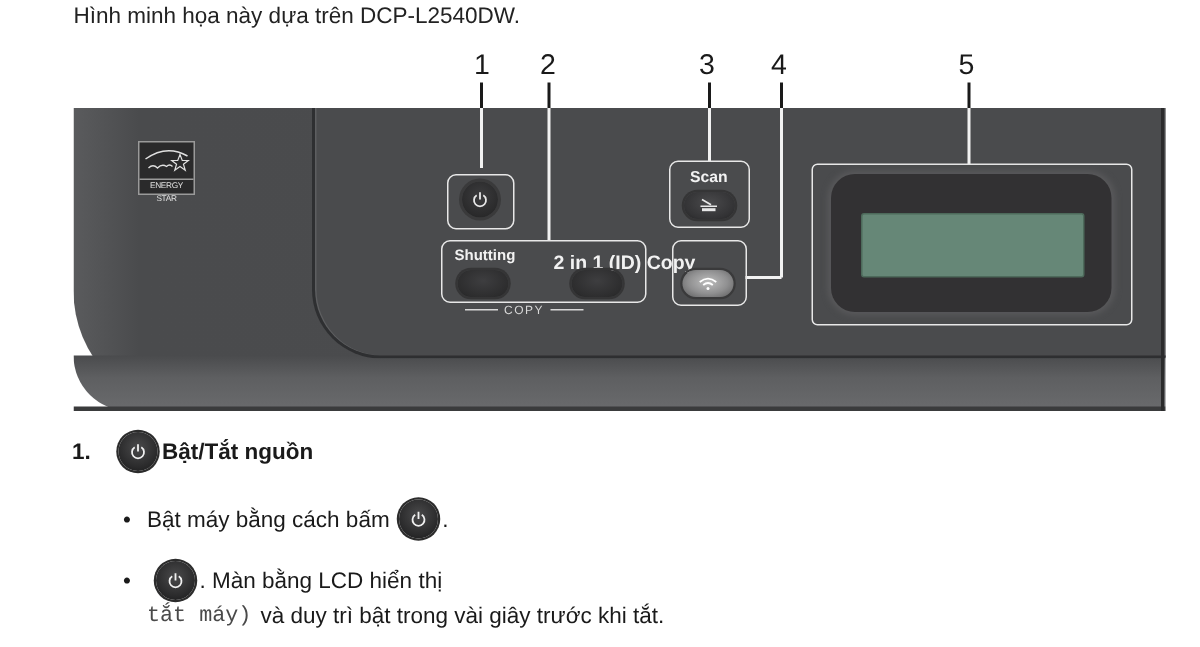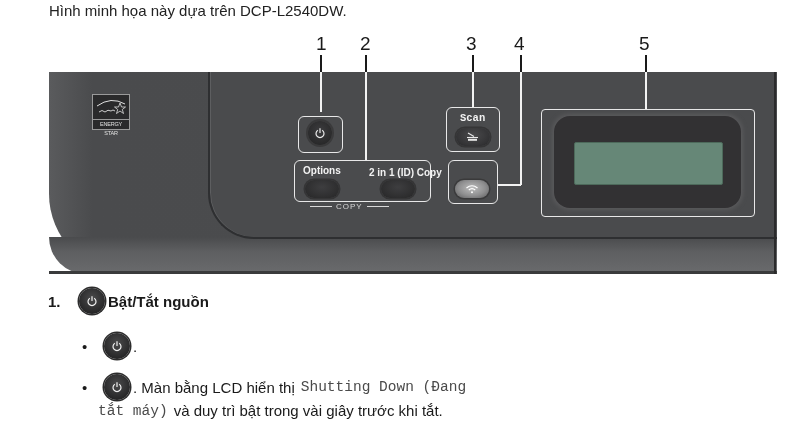--- a/index.html
+++ b/index.html
@@ -22,22 +22,22 @@
   .energy-star { position:absolute; left:92px; top:94px; width:36px; height:34px; border:1px solid #9a9a9a; background:#2a2a2b; }
   .energy-star .es-top { position:absolute; left:1px; top:1px; width:34px; height:23px; }
   .energy-star .es-label { position:absolute; left:0; bottom:0; width:36px; height:9px; border-top:1px solid #9a9a9a; font-size:5.5px; color:#e0e0e0; text-align:center; line-height:9px; letter-spacing:-0.2px; }
 
   .btn-frame { position:absolute; border:1.5px solid #e8e8e8; border-radius:6px; }
   .power-btn { position:absolute; width:24px; height:24px; border-radius:50%; background:radial-gradient(circle at 50% 40%, #3c3c3e 0%, #2a2a2b 70%, #1e1e1f 100%); box-shadow:0 0 0 2px #3a3a3b; display:flex; align-items:center; justify-content:center; }
   .oval-btn { position:absolute; width:34px; height:18px; border-radius:10px; background:radial-gradient(ellipse at 50% 40%, #3e3e40 0%, #2c2c2d 75%, #1d1d1e 100%); box-shadow:0 0 0 1.5px #353536; }
   .oval-btn.light { background:radial-gradient(ellipse at 50% 45%, #bdbdbd 0%, #8f8f90 55%, #5a5a5b 100%); box-shadow:0 0 0 1.5px #3a3a3b; display:flex; align-items:center; justify-content:center; }
   .oval-btn.scan { background:radial-gradient(ellipse at 50% 40%, #4a4a4c 0%, #333335 70%, #232324 100%); display:flex; align-items:center; justify-content:center; }
   .btn-label { position:absolute; color:#f2f2f2; font-size:10px; font-weight:bold; white-space:nowrap; }
-  .btn-label.small { font-size:10px; }
-  .btn-label.mid { font-size:10.5px;font-family:Liberation Mono, monospace; }
+  .btn-label.small { font-size:13px; }
+  .btn-label.mid { font-size:10.5px; }
   .copy-group-label { position:absolute; left:310px; top:202px; font-size:8px; color:#d8d8d8; letter-spacing:1px; display:flex; align-items:center; gap:4px; }
   .copy-group-label .dash { display:inline-block; width:22px; height:1px; background:#d8d8d8; }
 
   .lcd-frame { position:absolute; left:541px; top:109px; width:212px; height:106px; border:1.5px solid #e8e8e8; border-radius:4px; }
   .lcd-bezel { position:absolute; left:554px; top:116px; width:187px; height:92px; background:#323133; border-radius:16px; box-shadow:0 0 4px 2px #5a5a5c; }
   .lcd-screen { position:absolute; left:574px; top:142px; width:147px; height:41px; background:#668777; border:1px solid #4d6a5b; border-radius:2px; }
 
   
   .section-heading { position:absolute; left:48px; top:288px; display:flex; align-items:center; font-weight:bold; font-size:15px; color:#1a1a1a; }
   .section-heading .num { width:28px; }
@@ -89,21 +89,21 @@
 
 <div class="btn-frame" style="left:298px;top:116px;width:43px;height:35px;"></div>
 <div class="power-btn" style="left:308px;top:121px;">
   <svg width="12" height="12" viewBox="0 0 12 12">
     <path d="M3.8 3.2 A4 4 0 1 0 8.2 3.2" stroke="#e8e8e8" stroke-width="1.2" fill="none"></path>
     <line x1="6" y1="1.2" x2="6" y2="6" stroke="#e8e8e8" stroke-width="1.2"></line>
   </svg>
 </div>
 
 <div class="btn-frame" style="left:294px;top:160px;width:135px;height:40px;"></div>
-<div class="btn-label" style="left:303px;top:165px;">Options</div>
+<div class="btn-label" style="left:303px;top:165px;">Shutting</div>
 <div class="oval-btn" style="left:305px;top:180px;"></div>
 <div class="btn-label small" style="left:369px;top:167px;">2 in 1 (ID) Copy</div>
 <div class="oval-btn" style="left:381px;top:180px;"></div>
 <div class="copy-group-label">
   <span class="dash"></span>
   <span>COPY</span>
   <span class="dash"></span>
 </div>
 
 <div class="btn-frame" style="left:446px;top:107px;width:52px;height:43px;"></div>
@@ -136,38 +136,38 @@
     <svg width="12" height="12" viewBox="0 0 12 12">
         <path d="M3.8 3.2 A4 4 0 1 0 8.2 3.2" stroke="#f0f0f0" stroke-width="1.2" fill="none"></path>
         <line x1="6" y1="1.2" x2="6" y2="6" stroke="#f0f0f0" stroke-width="1.2"></line>
       </svg>
   </span>
   <span>Bật/Tắt nguồn</span>
 </div>
 
 <div class="bullet-line" style="top:333px;">
   <span class="bullet">•</span>
+  <span>Bật máy bằng cách bấm</span>
   <span class="inline-power" style="margin-left:6px;">
     <svg width="12" height="12" viewBox="0 0 12 12">
         <path d="M3.8 3.2 A4 4 0 1 0 8.2 3.2" stroke="#f0f0f0" stroke-width="1.2" fill="none"></path>
         <line x1="6" y1="1.2" x2="6" y2="6" stroke="#f0f0f0" stroke-width="1.2"></line>
       </svg>
   </span>
   <span>.</span>
 </div>
 
 <div class="bullet-line" style="top:374px;">
   <span class="bullet">•</span>
   <span class="inline-power" style="margin-left:6px;">
     <svg width="12" height="12" viewBox="0 0 12 12">
         <path d="M3.8 3.2 A4 4 0 1 0 8.2 3.2" stroke="#f0f0f0" stroke-width="1.2" fill="none"></path>
         <line x1="6" y1="1.2" x2="6" y2="6" stroke="#f0f0f0" stroke-width="1.2"></line>
       </svg>
   </span>
   <span>. Màn bằng LCD hiển thị</span>
   <span style="width:6px;display:inline-block;"></span>
-  <span class="mono">Shutting Down (Đang</span>
 </div>
 <div class="bullet-line" style="top:402px;left:98px;">
   <span class="mono">tắt máy)</span>
   <span style="width:6px;display:inline-block;"></span>
   <span>và duy trì bật trong vài giây trước khi tắt.</span>
 </div>
 
 </body></html>

